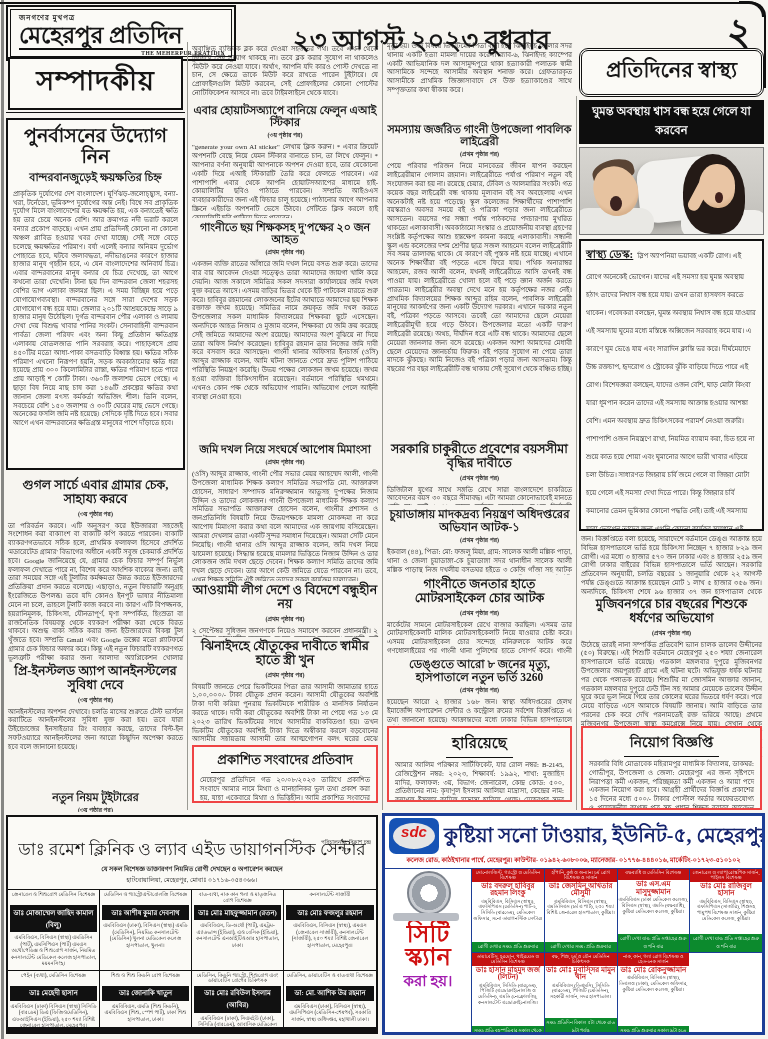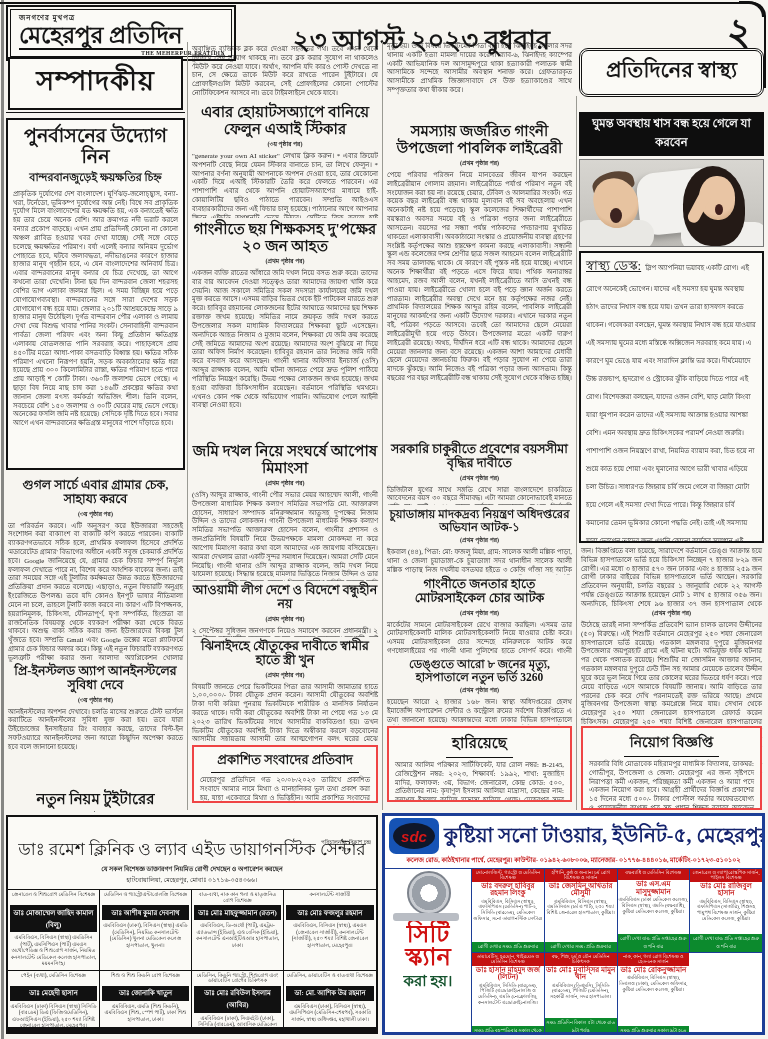--- a/index.html
+++ b/index.html
@@ -29,34 +29,34 @@
   
   .col { position:absolute; overflow:hidden; }
   .vline { position:absolute; top:42px; width:1px; height:768px; background:#9a9a93; }
   .v1 { left:187px; } .v2 { left:382px; } .v3 { left:576px; top:96px; height:714px; }
 
   .sec-box { border:2.5px solid #111; outline:1px solid #111; outline-offset:2px;
     text-align:center; font-weight:900; background:#fbfaf6; }
   .sec-edit { margin:2px 2px 8px 2px; font-size:27px; letter-spacing:1px; padding:1px 0 3px; }
   .art { overflow:hidden; padding:0 2px; }
   .art-head { font-weight:900; text-align:center; line-height:1.1; padding:3px 0 1px; }
-  .h20 { font-size:19px; } .h14 { font-size:15px; } .h13 { font-size:12.5px; } .h12 { font-size:11.5px; }
+  .h20 { font-size:19px; } .h14 { font-size:11px; } .h13 { font-size:12.5px; } .h12 { font-size:11.5px; }
   .cont-note { text-align:center; font-size:6px; font-weight:bold; padding:1px 0 2px; }
   .body-txt { font-size:6.8px; line-height:1.3; text-align:justify; word-break:break-word; color:#1c1c1c; }
   .sub-head { text-align:center; font-weight:bold; font-size:11px; padding-bottom:2px; }
 
   .edit-box { border:2px solid #111; padding:3px 5px; margin-bottom:6px; overflow:hidden; background:#fbfaf6; }
 
   .notice-box { border:2px solid #ef4444; background:#fbfaf6; padding:3px 6px; overflow:hidden; }
   .notice-title { text-align:center; font-weight:900; font-size:13px; border-bottom:1.5px solid #111; display:table; margin:0 auto 3px; padding:0 6px 1px; }
   .abs-bottom { position:absolute; left:2px; right:2px; bottom:2px; }
 
   
   .health-box { border:3px double #111; border-radius:9px; text-align:center;
-    font-size:21px; font-weight:900; padding:3px 0 5px; background:#fbfaf6; margin-bottom:15px; }
+    font-size:21px; font-weight:900; padding:3px 0 5px; background:#fbfaf6; margin-bottom:3px; }
   .health-bar { background:#0e0e0e; color:#fff; text-align:center; font-weight:900;
     font-size:11.5px; padding:3px 1px; margin-bottom:3px; }
   .photo { position:relative; height:88px; border:1px solid #777; background:
     linear-gradient(180deg,#d8d6d1 0%,#cbc9c4 55%,#bdbbb6 100%); overflow:hidden; margin-bottom:4px; }
   .pillow { position:absolute; left:58px; top:10px; width:92px; height:62px; background:#f2f1ee;
     border-radius:18px; box-shadow:-4px 4px 6px rgba(0,0,0,.25); transform:rotate(-6deg); }
   .man-head { position:absolute; left:14px; top:18px; width:44px; height:50px; background:
     radial-gradient(circle at 50% 42%, #e7c3a0 0 60%, #d9b28d 75%); border-radius:46% 54% 50% 50%;
     transform:rotate(-14deg); }
   .man-hair { position:absolute; left:12px; top:12px; width:42px; height:22px; background:#5a4434;
@@ -66,53 +66,53 @@
   .man-body { position:absolute; left:-6px; top:60px; width:80px; height:30px; background:#e9e8e4; border-radius:14px; }
   .woman-hair { position:absolute; right:18px; top:6px; width:62px; height:80px; background:#241a16;
     border-radius:48% 52% 40% 45%; }
   .woman-face { position:absolute; right:28px; top:16px; width:36px; height:44px; background:
     radial-gradient(circle at 45% 40%, #e9c5a4 0 62%, #d9b28d 80%); border-radius:50% 50% 46% 54%; }
   .woman-mouth { position:absolute; right:40px; top:44px; width:8px; height:11px; background:#40201d; border-radius:50%; }
   .woman-arm { position:absolute; right:58px; top:30px; width:12px; height:34px; background:#e9c5a4;
     border-radius:7px; transform:rotate(28deg); }
   .woman-body { position:absolute; right:-4px; top:62px; width:86px; height:28px; background:#f0efec; border-radius:12px; }
   .lead-box { border:2px solid #111; padding:3px 5px; overflow:hidden; margin-bottom:4px; background:#fbfaf6; }
-  .lead-label { font-weight:400; font-size:13px; text-decoration:underline; }
+  .lead-label { font-weight:700; font-size:11px; text-decoration:underline; }
 
   
   .ad-left { position:absolute; left:6px; top:815px; width:372px; height:214px;
     border:2px solid #111; background:#fbfaf6; overflow:hidden; }
   .ad-left-bar { position:absolute; left:6px; top:1027px; width:372px; height:7px; background:#111; }
   .adl-title { text-align:center; font-size:17px; font-weight:400; padding-top:19px; }
   .adl-sub { text-align:center; font-size:6.3px; font-weight:bold; }
   .adl-addr { text-align:center; font-size:6.3px; }
   .adl-mgr { position:absolute; right:4px; top:22px; width:52px; font-size:5.5px; text-align:center; }
   .doc-grid { display:grid; grid-template-columns:repeat(4,1fr); border-top:1.5px solid #111; margin-top:3px; }
   .doc-cell { border-right:1.5px solid #111; border-bottom:1.5px solid #111; padding:2px 2px 3px; min-height:78px; overflow:hidden; text-align:center; }
   .doc-cell:nth-child(4n){ border-right:none; }
   .doc-spec { font-size:5.2px; line-height:1.15; min-height:12px; }
   .doc-name { background:#111; color:#fff; font-size:6.8px; font-weight:900; padding:1.5px 1px; margin:1px 0 2px; }
   .doc-det { font-size:5.2px; line-height:1.25; }
 
   .ad-right { position:absolute; left:382px; top:813px; width:383px; height:222px;
     border:3px solid #1c3e96; background:#fff; overflow:hidden; }
   .adr-head { display:flex; align-items:center; gap:5px; padding:2px 4px 0; }
   .sdc-logo { width:50px; height:36px; background:#1653b5; border-radius:7px; display:flex; align-items:center; justify-content:center; flex:0 0 auto; }
-  .sdc-inner { background:#0f172a; border-radius:50%; width:42px; height:26px; display:flex; align-items:center; justify-content:center; }
+  .sdc-inner { background:#e5e5e5; border-radius:50%; width:42px; height:26px; display:flex; align-items:flex-start; justify-content:center; }
   .sdc-txt { color:#d91717; font-weight:900; font-size:15px; font-style:italic; font-family:"Liberation Sans",sans-serif; }
   .adr-title { font-size:20px; font-weight:900; color:#15246e; white-space:nowrap; }
   .adr-addr { text-align:center; color:#c41111; font-weight:bold; font-size:6.4px; padding:1px 2px 2px; border-bottom:1.5px solid #1c3e96; }
   .adr-bodyrow { display:flex; }
   .adr-side { width:86px; flex:0 0 auto; text-align:center; padding-top:2px; }
   .ct-scan { position:relative; width:70px; height:52px; margin:0 auto; }
   .ct-ring { position:absolute; left:14px; top:0; width:44px; height:44px; border-radius:50%;
     background:radial-gradient(circle,#fff 0 30%,#9aa0a8 31% 60%,#c9ccd1 61% 100%); border:2px solid #7d838c; }
   .ct-bed { position:absolute; left:0; bottom:2px; width:66px; height:8px; background:#b9bdc4; border-radius:3px; }
   .ct-txt1 { color:#d01111; font-size:24px; font-weight:900; line-height:.95; }
-  .ct-txt2 { color:#14532d; font-size:15px; font-weight:900; }
+  .ct-txt2 { color:#a21caf; font-size:15px; font-weight:900; }
   .sdoc-grid { flex:1; display:grid; grid-template-columns:repeat(4,1fr); }
   .sdoc { border-left:1.5px solid #1c3e96; border-bottom:1.5px solid #1c3e96; display:flex; flex-direction:column; overflow:hidden; min-height:84px; }
   .sdoc-spec { background:#c41111; color:#fff; font-size:4.8px; line-height:1.1; text-align:center; padding:1px; min-height:11px; }
   .sdoc-name { color:#c41111; font-weight:900; font-size:7.2px; text-align:center; padding:1px 1px 0; line-height:1.05; }
   .sdoc-det { font-size:4.8px; line-height:1.2; text-align:center; padding:1px; flex:1; }
   .sdoc-sched { background:#0c8a2d; color:#fff; font-size:4.8px; text-align:center; padding:1px; }
 </style>
 </head>
 <body>
 
@@ -241,20 +241,21 @@
       <div class="woman-face"></div>
       <div class="woman-mouth"></div>
       <div class="woman-arm"></div>
     </div>
     <div class="lead-box" style="height:292px;">
       <span class="lead-label">স্বাস্থ্য ডেস্ক:</span>
       <span class="body-txt" style="display:inline;">স্লিপ অ্যাপনিয়া ভয়াবহ একটি রোগ। এই রোগে অনেকেই ভোগেন। যাদের এই সমস্যা হয় ঘুমন্ত অবস্থায় হঠাৎ তাদের নিশ্বাস বন্ধ হয়ে যায়। তখন তারা হাসফাস করতে থাকেন। গবেষকরা বলছেন, ঘুমন্ত অবস্থায় নিশ্বাস বন্ধ হয়ে যাওয়ার এই সমস্যায় ঘুমের মধ্যে মস্তিষ্কে অক্সিজেন সরবরাহ কমে যায়। এ কারণে ঘুম ভেঙে যায় এবং সারাদিন ক্লান্তি ভর করে। দীর্ঘমেয়াদে উচ্চ রক্তচাপ, হৃদরোগ ও স্ট্রোকের ঝুঁকি বাড়িয়ে দিতে পারে এই রোগ। বিশেষজ্ঞরা বলছেন, যাদের ওজন বেশি, ঘাড় মোটা কিংবা যারা ধূমপান করেন তাদের এই সমস্যায় আক্রান্ত হওয়ার আশঙ্কা বেশি। এমন অবস্থায় দ্রুত চিকিৎসকের পরামর্শ নেওয়া জরুরি। পাশাপাশি ওজন নিয়ন্ত্রণে রাখা, নিয়মিত ব্যায়াম করা, চিত হয়ে না শুয়ে কাত হয়ে শোয়া এবং ঘুমানোর আগে ভারী খাবার এড়িয়ে চলা উচিত। সাধারণত জিহ্বায় চর্বি জমে গেলে বা জিহ্বা মোটা হয়ে গেলে এই সমস্যা দেখা দিতে পারে। কিন্তু জিহ্বার চর্বি কমানোর তেমন ভূমিকার কোনো পদ্ধতি নেই। তাই এই সমস্যায় যারা ভোগেন তাদের জন্য এখনি কোনো কার্যকর সমাধান এই গবেষণায় নেই।</span>
     </div>
     <div class="body-txt art" style="height:60px;">জন। বিজ্ঞপ্তিতে বলা হয়েছে, সারাদেশে বর্তমানে ডেঙ্গু আক্রান্ত হয়ে বিভিন্ন হাসপাতালে ভর্তি হয়ে চিকিৎসা নিচ্ছেন ৭ হাজার ৮২৯ জন রোগী। এর মধ্যে ৩ হাজার ৫৭০ জন ঢাকার এবং ৪ হাজার ২৫৯ জন রোগী ঢাকার বাইরের বিভিন্ন হাসপাতালে ভর্তি আছেন। সরকারি প্রতিবেদন অনুযায়ী, চলতি বছরের ১ জানুয়ারি থেকে ২২ আগস্ট পর্যন্ত ডেঙ্গুতে আক্রান্ত হয়েছেন মোট ১ লাখ ৫ হাজার ৩৫৬ জন। অন্যদিকে, চিকিৎসা শেষে ৯৬ হাজার ৩৭ জন হাসপাতাল থেকে ছাড়পত্র নিয়ে বাড়ি ফিরে গেছেন। চলতি বছরে ডেঙ্গুতে আক্রান্ত হয়ে ৪৯৩ জন মারা গেছেন।</div>
     <div class="art" style="height:168px;">
+      <div class="art-head h13">মুজিবনগরে চার বছরের শিশুকে ধর্ষণের অভিযোগ</div>
       <div class="cont-note">(প্রথম পৃষ্ঠার পর)</div>
       <div class="body-txt">উঠেছে তারই নানা সম্পর্কিত প্রতিবেশি ভ্যান চালক তালেব উদ্দীনের (৫০) বিরুদ্ধে। এই শিশুটি বর্তমানে মেহেরপুর ২৫০ শয্যা জেনারেল হাসপাতালে ভর্তি রয়েছে। গতকাল মঙ্গলবার দুপুরে মুজিবনগর উপজেলার জয়পুরহাট গ্রামে এই ঘটনা ঘটে। অভিযুক্ত ধর্ষক ঘটনার পর থেকে পলাতক রয়েছে। শিশুটির মা জোসমিন আক্তার জানান, গতকাল মঙ্গলবার দুপুরে ঢেউ টিন সহ আমার মেয়েকে তালেব উদ্দীন ঘুরে করে ভুল নিয়ে গিয়ে তার কোলের ঘরের ভিতরে ধর্ষণ করে। পরে মেয়ে বাড়িতে এসে আমাকে বিষয়টি জানায়। আমি বাড়িতে তার পরনের চেক করে দেখি পরনামতেই রক্ত ভরিয়ে আছে। প্রথমে মুজিবনগর উপজেলা স্বাস্থ্য কমপ্লেক্সে নিয়ে যায়। সেখান থেকে মেহেরপুর ২৫০ শয্যা জেনারেল হাসপাতালে রেফার্ড করেন চিকিৎসক। মেহেরপুর ২৫০ শয্যা বিশিষ্ট জেনারেল হাসপাতালের জরুরি বিভাগের চিকিৎসক আমিন খন্দকার বলেন, আমি শিশুটিকে প্রাথমিকভাবে দেখে শারীরিক চিকিৎসা নির্দেশ দিয়েছি। এখন ভিকটিম পরীক্ষার রিপোর্ট পেলে ধর্ষণ হয়েছে কিনা তা বলা যাবে। মুজিবনগর থানার ওসি মেহেদী রাসেল বলেন, ঘটনার খবর পেয়ে সাথে সাথে আমরা ঘটনাস্থলে পৌঁছেছি। শিশুটিকে উদ্ধার করে হাসপাতালে পাঠানো হয়েছে। অভিযুক্ত আসামীকে আটকের জন্য সর্বোচ্চ চেষ্টা চলছে।</div>
     </div>
     <div class="notice-box abs-bottom" style="height:84px;">
       <div class="notice-title" style="font-size:14px;">নিয়োগ বিজ্ঞপ্তি</div>
       <div class="body-txt">সরকারি বিধি মোতাবেক মহিরামপুর মাধ্যমিক বিদ্যালয়, ডাকঘর: গোভীপুর, উপজেলা ও জেলা: মেহেরপুর এর জন্য সৃষ্টপদে নিরাপত্তা কর্মী একজন, পরিচ্ছন্নতা কর্মী একজন ও আয়া পদে একজন নিয়োগ করা হবে। আগ্রহী প্রার্থীদের বিজ্ঞপ্তি প্রকাশের ১৫ দিনের মধ্যে ৫০০/- টাকার পোস্টাল অর্ডার অফেরতযোগ্য ও প্রয়োজনীয় কাগজ পত্র সহ প্রধান শিক্ষক বরাবর আবেদন করতে বলা হল।</div>
 
     </div>
   </div>
 

